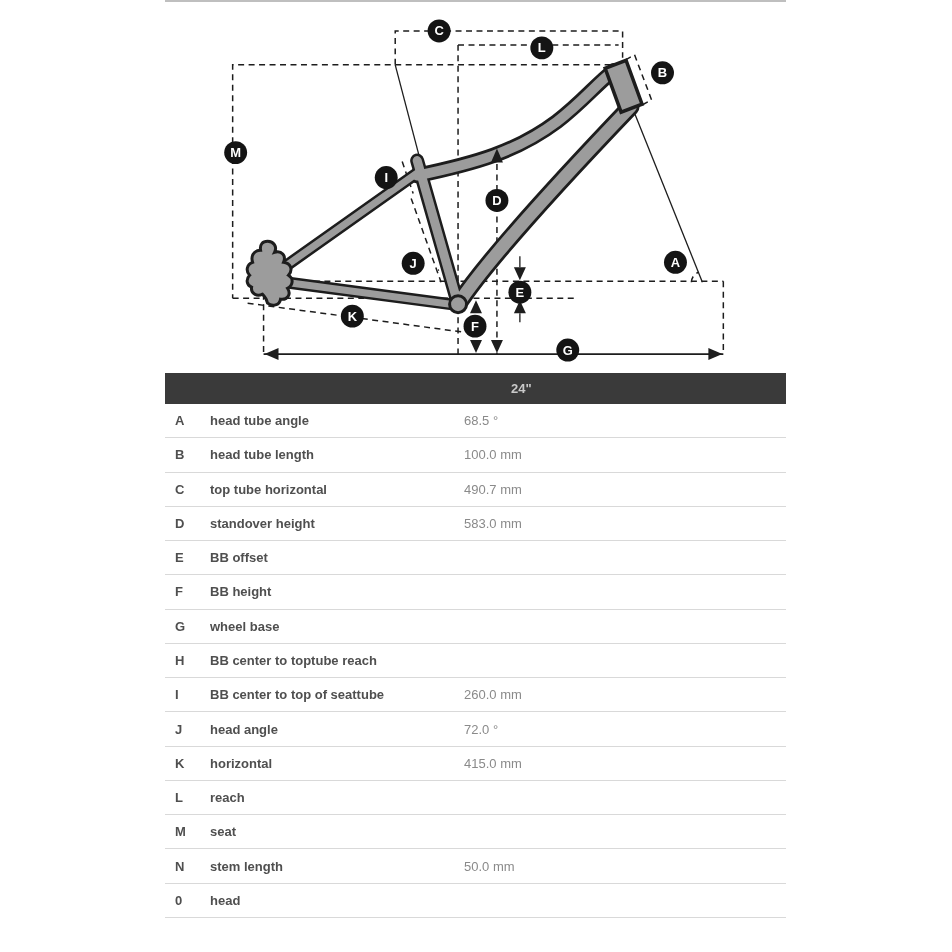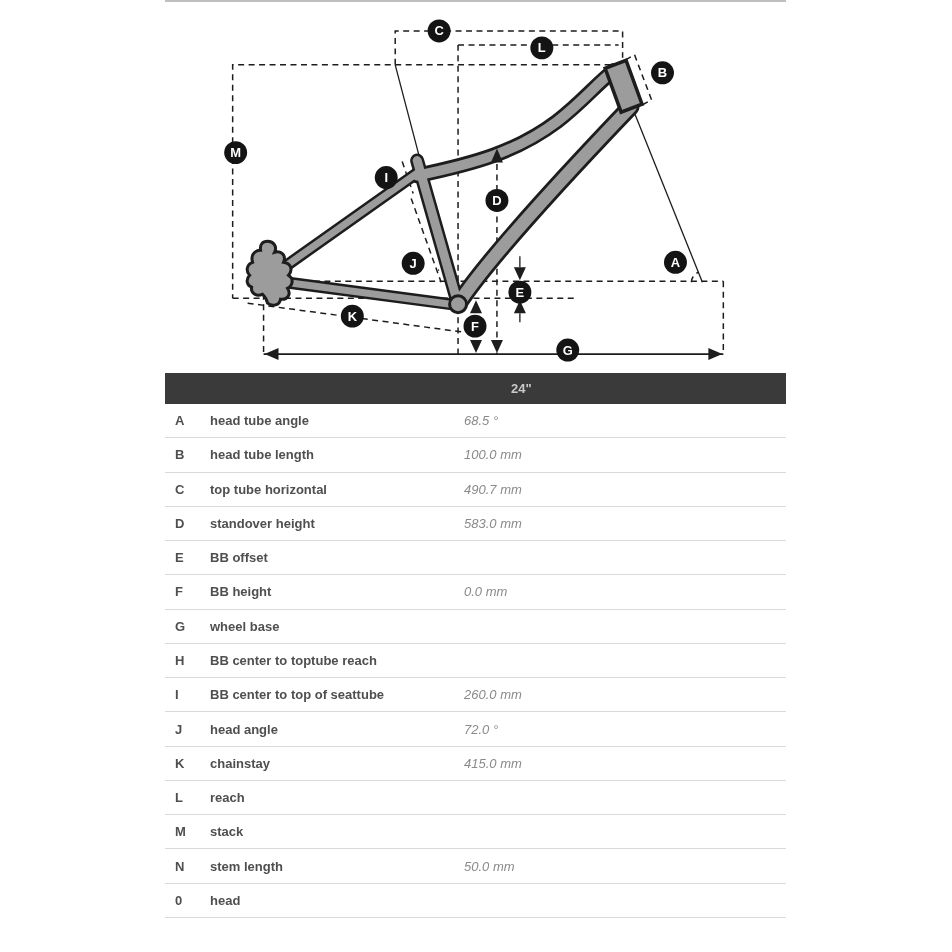--- a/index.html
+++ b/index.html
@@ -10,21 +10,21 @@
   .diagram svg{display:block;}
 
   
   .geo-table{width:621px;}
   .geo-header{height:31px;line-height:31px;background:#3a3a3a;color:#c9c9c9;
               font-size:13px;font-weight:bold;padding-left:346px;box-sizing:border-box;}
   .geo-row{display:flex;height:34.27px;box-sizing:border-box;border-bottom:1px solid #d9d9d9;
            align-items:center;font-size:13px;}
   .col-letter{width:45px;padding-left:10px;box-sizing:border-box;font-weight:bold;color:#4f4f4f;}
   .col-name{width:254px;font-weight:bold;color:#4f4f4f;}
-  .col-value{flex:1;color:#8a8a8a;font-style:italic;}
+  .col-value{flex:1;color:#8a8a8a;}
 
   
   .dash{fill:none;stroke:#1d1d1d;stroke-width:1.5;stroke-dasharray:6 4.5;}
   .thin{fill:none;stroke:#1d1d1d;stroke-width:1.3;}
   .solidline{fill:none;stroke:#1d1d1d;stroke-width:1.8;}
   .tk{fill:none;stroke:#1d1d1d;stroke-linecap:round;}
   .tg{fill:none;stroke:#9c9c9c;stroke-linecap:round;}
   .arrow{fill:#1d1d1d;stroke:none;}
   .lblc{fill:#141414;}
   .lblt{fill:#ffffff;font-size:13px;font-weight:bold;text-anchor:middle;font-family:"Liberation Sans",sans-serif;}
@@ -187,21 +187,20 @@
         <div class="col-value">583.0 mm</div>
       </div>
       <div class="geo-row">
         <div class="col-letter">E</div>
         <div class="col-name">BB offset</div>
         <div class="col-value"></div>
       </div>
       <div class="geo-row">
         <div class="col-letter">F</div>
         <div class="col-name">BB height</div>
-        <div class="col-value">0.0 mm</div>
       </div>
       <div class="geo-row">
         <div class="col-letter">G</div>
         <div class="col-name">wheel base</div>
       </div>
       <div class="geo-row">
         <div class="col-letter">H</div>
         <div class="col-name">BB center to toptube reach</div>
         <div class="col-value"></div>
       </div>
@@ -210,31 +209,31 @@
         <div class="col-name">BB center to top of seattube</div>
         <div class="col-value">260.0 mm</div>
       </div>
       <div class="geo-row">
         <div class="col-letter">J</div>
         <div class="col-name">head angle</div>
         <div class="col-value">72.0 °</div>
       </div>
       <div class="geo-row">
         <div class="col-letter">K</div>
-        <div class="col-name">chainstay</div>
+        <div class="col-name">horizontal</div>
         <div class="col-value">415.0 mm</div>
       </div>
       <div class="geo-row">
         <div class="col-letter">L</div>
         <div class="col-name">reach</div>
         <div class="col-value"></div>
       </div>
       <div class="geo-row">
         <div class="col-letter">M</div>
-        <div class="col-name">stack</div>
+        <div class="col-name">seat</div>
         <div class="col-value"></div>
       </div>
       <div class="geo-row">
         <div class="col-letter">N</div>
         <div class="col-name">stem length</div>
         <div class="col-value">50.0 mm</div>
       </div>
       <div class="geo-row">
         <div class="col-letter">0</div>
         <div class="col-name">head</div>

